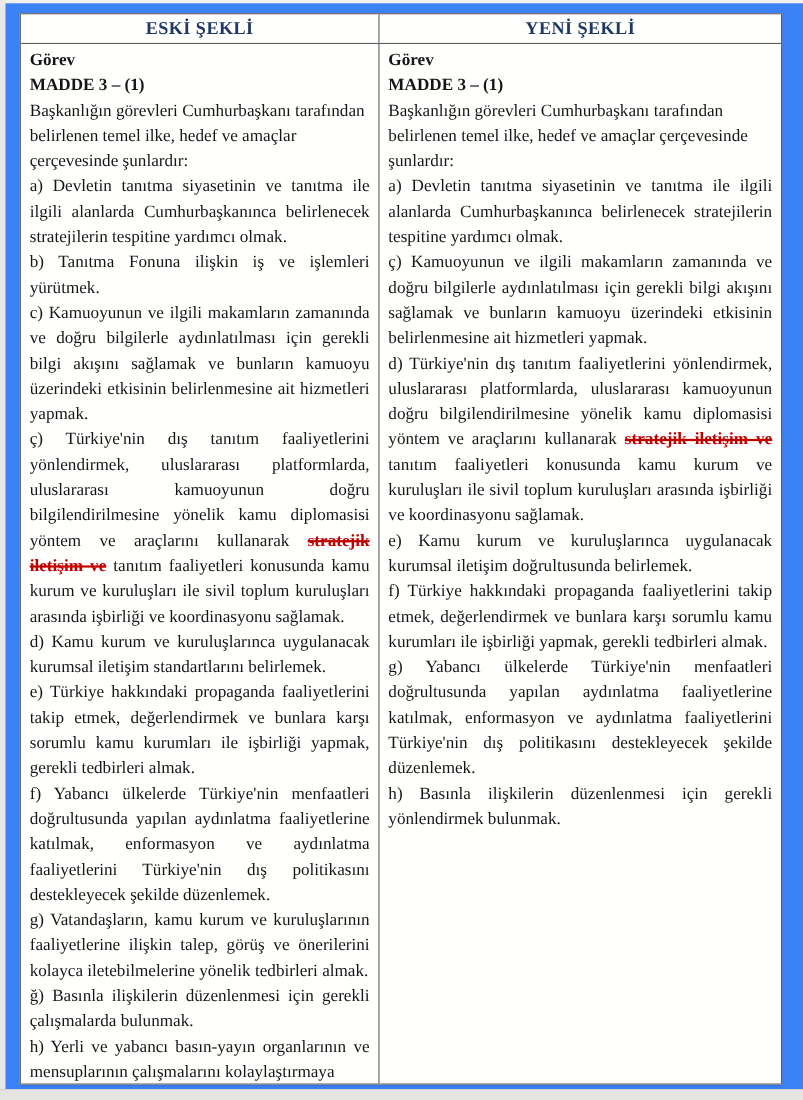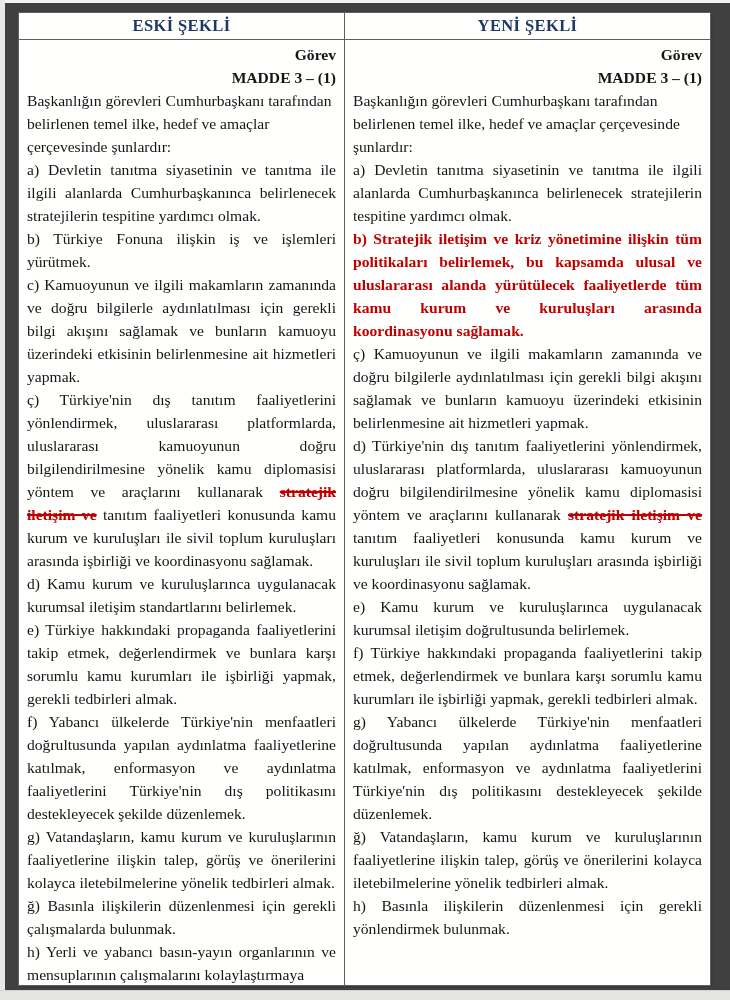--- a/index.html
+++ b/index.html
@@ -4,21 +4,21 @@
 <style>
   html, body {
     margin: 0;
     padding: 0;
     background: #ffffff;
   }
   .canvas {
     position: relative;
     width: 730px;
     height: 1000px;
-    background: #404040;
+    background: #3b82f6;
     overflow: hidden;
     font-family: "Liberation Serif", "DejaVu Serif", serif;
   }
   
   .edge-left {
     position: absolute; left: 0; top: 0; width: 5px; height: 1000px;
     background: #e9e8e6;
   }
   .edge-bottom {
     position: absolute; left: 0; bottom: 0; width: 730px; height: 9px;
@@ -69,21 +69,21 @@
     padding: 3px 8px 0 8px;
     font-size: 15.6px;
     line-height: 23px;
     color: #151515;
     overflow: hidden;
   }
   .cell-old { width: 326px; border-right: 1px solid #5f5f5f; }
   .cell-new { flex: 1; }
 
   .cell p { margin: 0; }
-  .t-bold { font-weight: bold; text-align: right; }
+  .t-bold { font-weight: bold; }
   .intro { text-align: left; }
   .clause { text-align: justify; }
   .run-strike {
     color: #c00000;
     font-weight: bold;
     text-decoration: line-through;
     text-decoration-thickness: 2px;
   }
   .run-redbold {
     color: #c00000;
@@ -103,45 +103,43 @@
       <div class="th th-new">YENİ ŞEKLİ</div>
     </div>
 
     <div class="trow">
       <div class="cell cell-old">
         <p class="t-bold">Görev</p>
         <p class="t-bold">MADDE 3 – (1)</p>
         <p class="intro">Başkanlığın görevleri Cumhurbaşkanı tarafından belirlenen temel ilke, hedef ve amaçlar çerçevesinde şunlardır:</p>
         <div class="clauses">
             <p class="clause"><span>a) Devletin tanıtma siyasetinin ve tanıtma ile ilgili alanlarda Cumhurbaşkanınca belirlenecek stratejilerin tespitine yardımcı olmak.</span></p>
-            <p class="clause"><span>b) Türkiye Fonuna ilişkin iş ve işlemleri yürütmek.</span></p>
+            <p class="clause"><span>b) Tanıtma Fonuna ilişkin iş ve işlemleri yürütmek.</span></p>
             <p class="clause"><span>c) Kamuoyunun ve ilgili makamların zamanında ve doğru bilgilerle aydınlatılması için gerekli bilgi akışını sağlamak ve bunların kamuoyu üzerindeki etkisinin belirlenmesine ait hizmetleri yapmak.</span></p>
             <p class="clause"><span>ç) Türkiye'nin dış tanıtım faaliyetlerini yönlendirmek, uluslararası platformlarda, uluslararası kamuoyunun doğru bilgilendirilmesine yönelik kamu diplomasisi yöntem ve araçlarını kullanarak </span><span class="run-strike">stratejik iletişim ve</span><span> tanıtım faaliyetleri konusunda kamu kurum ve kuruluşları ile sivil toplum kuruluşları arasında işbirliği ve koordinasyonu sağlamak.</span></p>
             <p class="clause"><span>d) Kamu kurum ve kuruluşlarınca uygulanacak kurumsal iletişim standartlarını belirlemek.</span></p>
             <p class="clause"><span>e) Türkiye hakkındaki propaganda faaliyetlerini takip etmek, değerlendirmek ve bunlara karşı sorumlu kamu kurumları ile işbirliği yapmak, gerekli tedbirleri almak.</span></p>
             <p class="clause"><span>f) Yabancı ülkelerde Türkiye'nin menfaatleri doğrultusunda yapılan aydınlatma faaliyetlerine katılmak, enformasyon ve aydınlatma faaliyetlerini Türkiye'nin dış politikasını destekleyecek şekilde düzenlemek.</span></p>
             <p class="clause"><span>g) Vatandaşların, kamu kurum ve kuruluşlarının faaliyetlerine ilişkin talep, görüş ve önerilerini kolayca iletebilmelerine yönelik tedbirleri almak.</span></p>
             <p class="clause"><span>ğ) Basınla ilişkilerin düzenlenmesi için gerekli çalışmalarda bulunmak.</span></p>
             <p class="clause"><span>h) Yerli ve yabancı basın-yayın organlarının ve mensuplarının çalışmalarını kolaylaştırmaya</span></p>
           </div>
       </div>
 
       <div class="cell cell-new">
         <p class="t-bold">Görev</p>
         <p class="t-bold">MADDE 3 – (1)</p>
         <p class="intro">Başkanlığın görevleri Cumhurbaşkanı tarafından belirlenen temel ilke, hedef ve amaçlar çerçevesinde şunlardır:</p>
         <div class="clauses">
             <p class="clause"><span>a) Devletin tanıtma siyasetinin ve tanıtma ile ilgili alanlarda Cumhurbaşkanınca belirlenecek stratejilerin tespitine yardımcı olmak.</span></p>
-            <p class="clause"><span class="run-redbold">b) Stratejik iletişim ve kriz yönetimine ilişkin tüm politikaları belirlemek, bu kapsamda ulusal ve uluslararası alanda yürütülecek faaliyetlerde tüm kamu kurum ve kuruluşları arasında koordinasyonu sağlamak.</span></p>
             <p class="clause"><span>ç) Kamuoyunun ve ilgili makamların zamanında ve doğru bilgilerle aydınlatılması için gerekli bilgi akışını sağlamak ve bunların kamuoyu üzerindeki etkisinin belirlenmesine ait hizmetleri yapmak.</span></p>
             <p class="clause"><span>d) Türkiye'nin dış tanıtım faaliyetlerini yönlendirmek, uluslararası platformlarda, uluslararası kamuoyunun doğru bilgilendirilmesine yönelik kamu diplomasisi yöntem ve araçlarını kullanarak </span><span class="run-strike">stratejik iletişim ve</span><span> tanıtım faaliyetleri konusunda kamu kurum ve kuruluşları ile sivil toplum kuruluşları arasında işbirliği ve koordinasyonu sağlamak.</span></p>
             <p class="clause"><span>e) Kamu kurum ve kuruluşlarınca uygulanacak kurumsal iletişim doğrultusunda belirlemek.</span></p>
             <p class="clause"><span>f) Türkiye hakkındaki propaganda faaliyetlerini takip etmek, değerlendirmek ve bunlara karşı sorumlu kamu kurumları ile işbirliği yapmak, gerekli tedbirleri almak.</span></p>
             <p class="clause"><span>g) Yabancı ülkelerde Türkiye'nin menfaatleri doğrultusunda yapılan aydınlatma faaliyetlerine katılmak, enformasyon ve aydınlatma faaliyetlerini Türkiye'nin dış politikasını destekleyecek şekilde düzenlemek.</span></p>
-            <p class="clause"><span>ğ) Vatandaşların, kamu kurum ve kuruluşlarının faaliyetlerine ilişkin talep, görüş ve önerilerini kolayca iletebilmelerine yönelik tedbirleri almak.</span></p>
             <p class="clause"><span>h) Basınla ilişkilerin düzenlenmesi için gerekli yönlendirmek bulunmak.</span></p>
           </div>
       </div>
     </div>
   </div>
 
   <div class="edge-bottom"></div>
 </div>
 
 </body></html>

